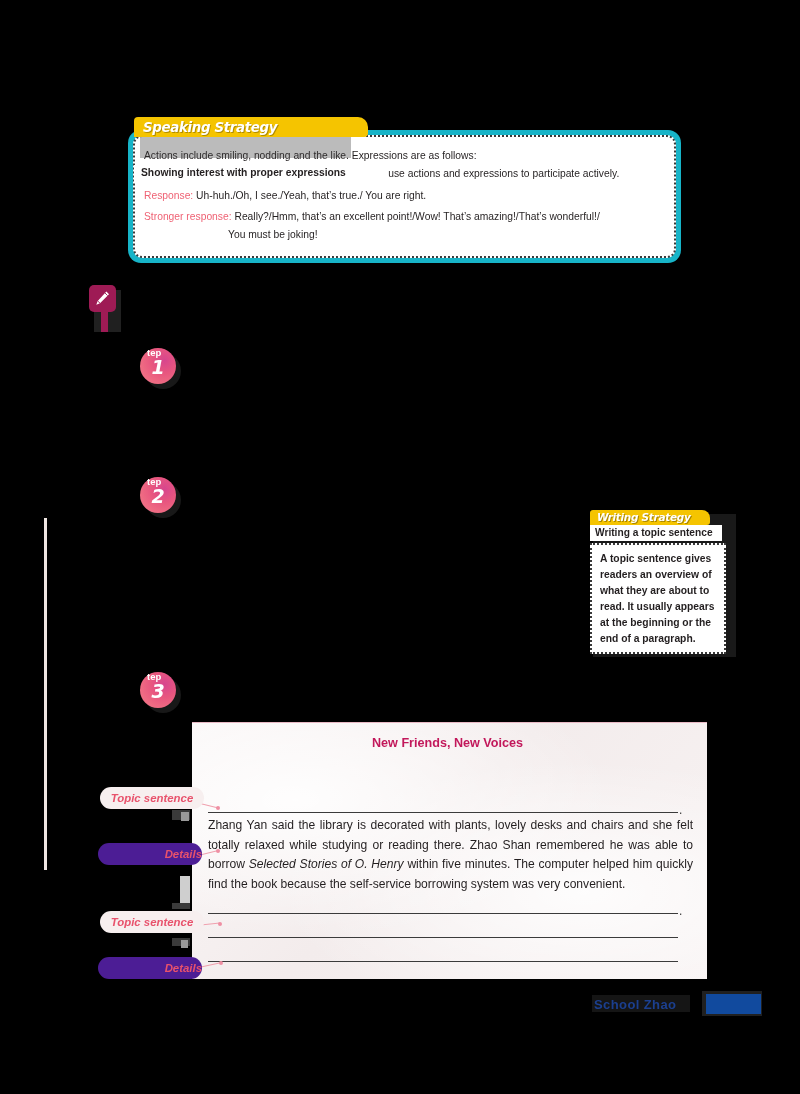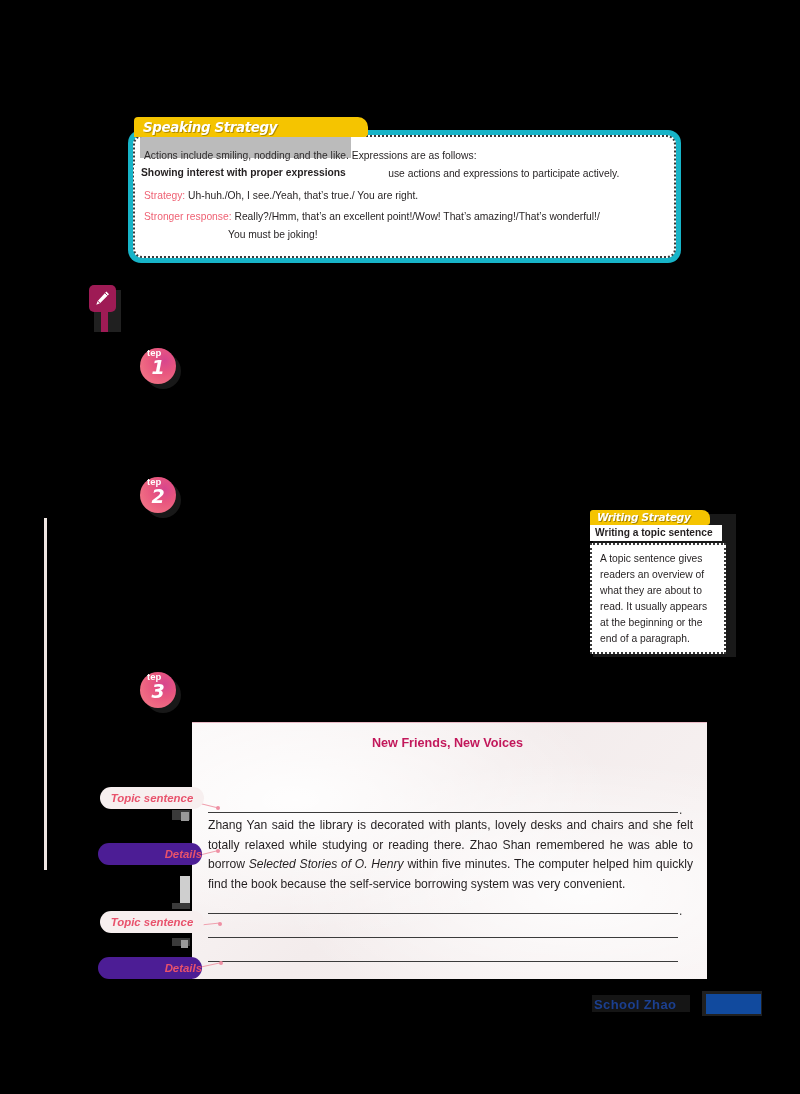--- a/index.html
+++ b/index.html
@@ -250,20 +250,21 @@
     z-index: 2;
   }
   #ws-card .ws-text {
     position: absolute;
     left: 8px;
     top: 6px;
     right: 7px;
     font-size: 10.3px;
     color: #231f20;
     line-height: 1.55;
+    font-weight: bold;
   }
 
   
   #left-rule {
     position: absolute;
     left: 44px;
     top: 518px;
     width: 3px;
     height: 352px;
     background: #efe6e2;
@@ -438,21 +439,21 @@
   </div>
 
   <div id="ss-subtitle-tab">
     <div class="tab-text">Showing interest with proper expressions</div>
   </div>
 
   <div class="ss-body">
     <div class="ss-line">Actions include smiling, nodding and the like. Expressions are as follows:</div>
     <div class="ss-line">When we are interested in what other people say, we use actions and expressions to participate actively.</div>
     <div class="ss-line" style="margin-top:4px;">
-      <span class="ss-label">Strategy:</span>
+      <span class="ss-label">Response:</span>
       <span>Uh-huh./Oh, I see./Yeah, that’s true./ You are right.</span>
     </div>
     <div class="ss-line" style="margin-top:4px;">
       <span class="ss-label">Stronger response:</span>
       <span>Really?/Hmm, that’s an excellent point!/Wow! That’s amazing!/That’s wonderful!/</span>
     </div>
     <div class="ss-line ss-indent">You must be joking!</div>
   </div>
 </div>
 

